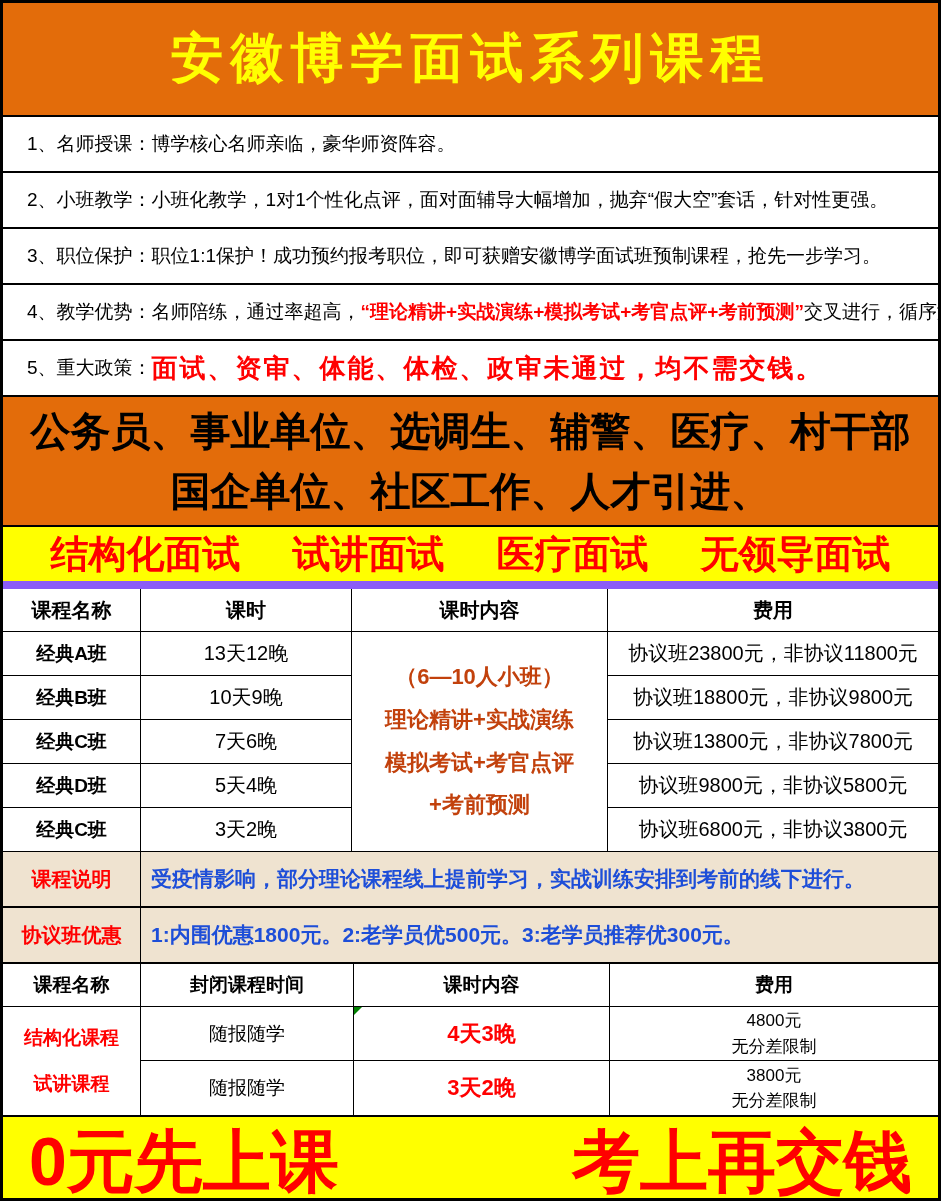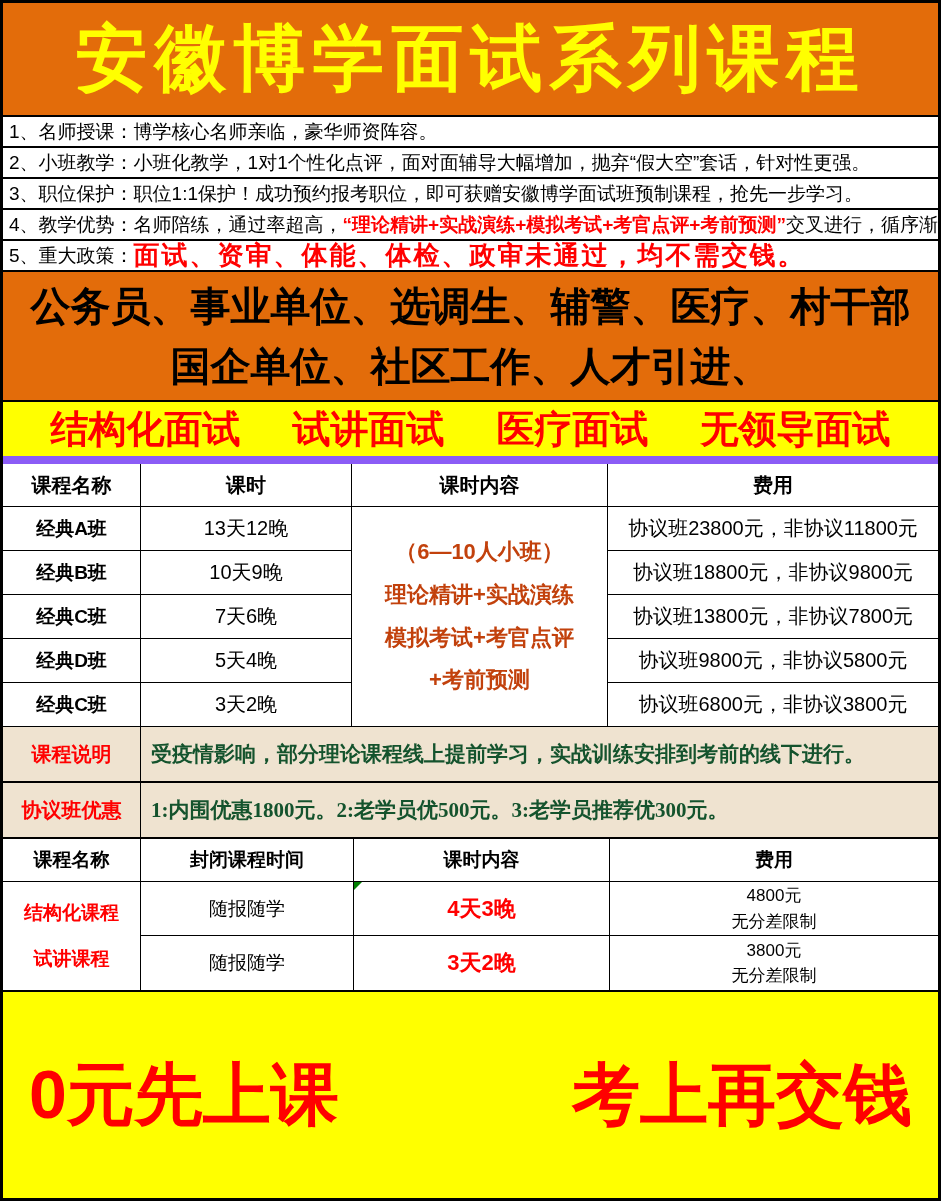--- a/index.html
+++ b/index.html
@@ -5,25 +5,25 @@
   html,body{margin:0;padding:0;background:#ffffff;}
   .poster{
     position:relative;width:941px;height:1201px;box-sizing:border-box;
     border:3px solid #000;background:#fff;
     font-family:"Liberation Sans",sans-serif;color:#000;overflow:hidden;
     display:flex;flex-direction:column;
   }
   
   .title-banner{height:114px;box-sizing:border-box;background:#E36C0A;border-bottom:2px solid #000;
     display:flex;align-items:center;justify-content:center;flex:none;}
-  .title-text{font-size:72px;font-weight:bold;color:#FFFF00;letter-spacing:7px;white-space:nowrap;}
+  .title-text{font-size:53px;font-weight:bold;color:#FFFF00;letter-spacing:7px;white-space:nowrap;}
   
   .points{flex:none;}
-  .point{height:31px;box-sizing:border-box;border-bottom:2px solid #000;
-    display:flex;align-items:center;padding-left:6px;font-size:19px;white-space:nowrap;}
+  .point{height:56px;box-sizing:border-box;border-bottom:2px solid #000;
+    display:flex;align-items:center;padding-left:24px;font-size:19px;white-space:nowrap;}
   .red-bold{color:#FF0000;font-weight:bold;}
   .red-big{color:#FF0000;font-weight:bold;font-size:26px;letter-spacing:2px;}
   
   .audience{height:130px;box-sizing:border-box;background:#E36C0A;border-bottom:2px solid #000;
     display:flex;flex-direction:column;align-items:center;justify-content:center;
     font-size:40px;font-weight:bold;line-height:1.5;flex:none;}
   
   .band{height:62px;box-sizing:border-box;background:#FFFF00;border-bottom:8px solid #8b5cf6;
     display:flex;align-items:center;justify-content:center;gap:52px;
     font-size:38px;font-weight:bold;color:#FF0000;flex:none;}
@@ -38,22 +38,22 @@
   .content-cell{grid-column:3;grid-row:2 / span 5;box-sizing:border-box;
     border-right:1px solid #000;border-bottom:1px solid #000;
     display:flex;flex-direction:column;align-items:center;justify-content:center;
     color:#c2410c;font-weight:bold;font-size:22px;line-height:1.95;text-align:center;}
   
   .note-row{display:grid;grid-template-columns:138px 1fr;flex:none;}
   .note-label{height:56px;box-sizing:border-box;background:#EFE3D0;border-right:1px solid #000;
     border-bottom:2px solid #000;display:flex;align-items:center;justify-content:center;
     color:#FF0000;font-weight:bold;font-size:20px;}
   .note-text{height:56px;box-sizing:border-box;background:#EFE3D0;border-bottom:2px solid #000;
-    display:flex;align-items:center;padding-left:10px;color:#14532d;font-weight:bold;font-size:21px;
-    white-space:nowrap;font-family:Liberation Serif, serif;}
+    display:flex;align-items:center;padding-left:10px;color:#1d4ed8;font-weight:bold;font-size:21px;
+    white-space:nowrap;}
   
   .one-title{height:63px;box-sizing:border-box;background:#E36C0A;border-bottom:2px solid #000;
     display:flex;align-items:center;justify-content:center;font-size:40px;font-weight:bold;flex:none;}
   .table2{display:grid;grid-template-columns:138px 213px 256px 1fr;
     grid-template-rows:43px 54px 54px;border-bottom:2px solid #000;box-sizing:border-box;flex:none;}
   .t2-name{grid-column:1;grid-row:2 / span 2;box-sizing:border-box;border-right:1px solid #000;
     display:flex;flex-direction:column;align-items:center;justify-content:space-around;
     padding:8px 0;color:#FF0000;font-weight:bold;font-size:19px;}
   .duration-red{color:#FF0000;font-weight:bold;font-size:22px;position:relative;}
   .fee2{flex-direction:column;font-size:17px;line-height:1.5;}

